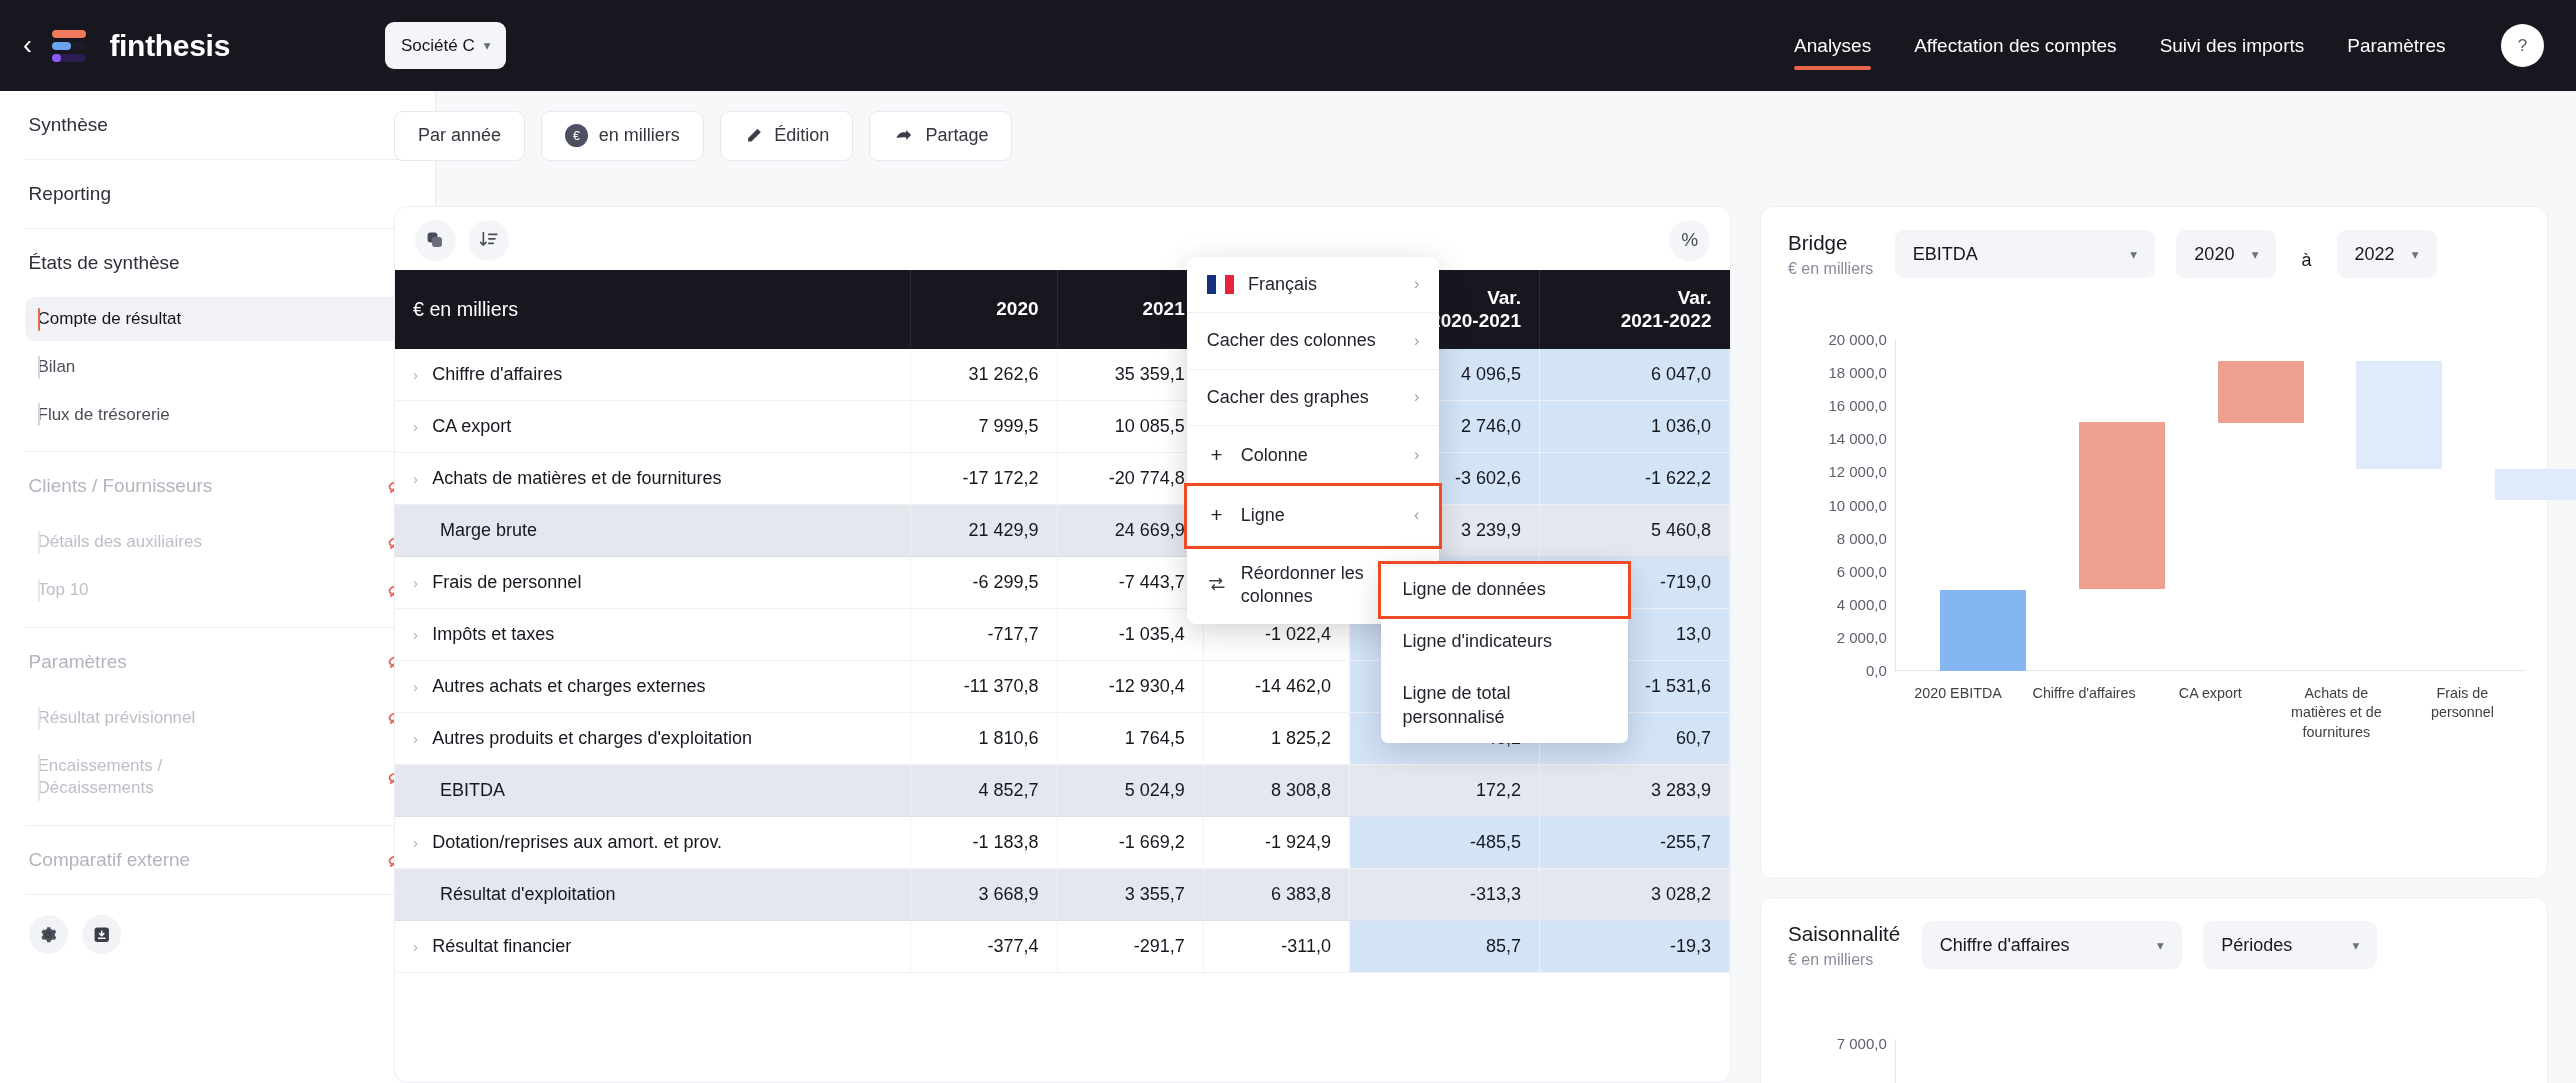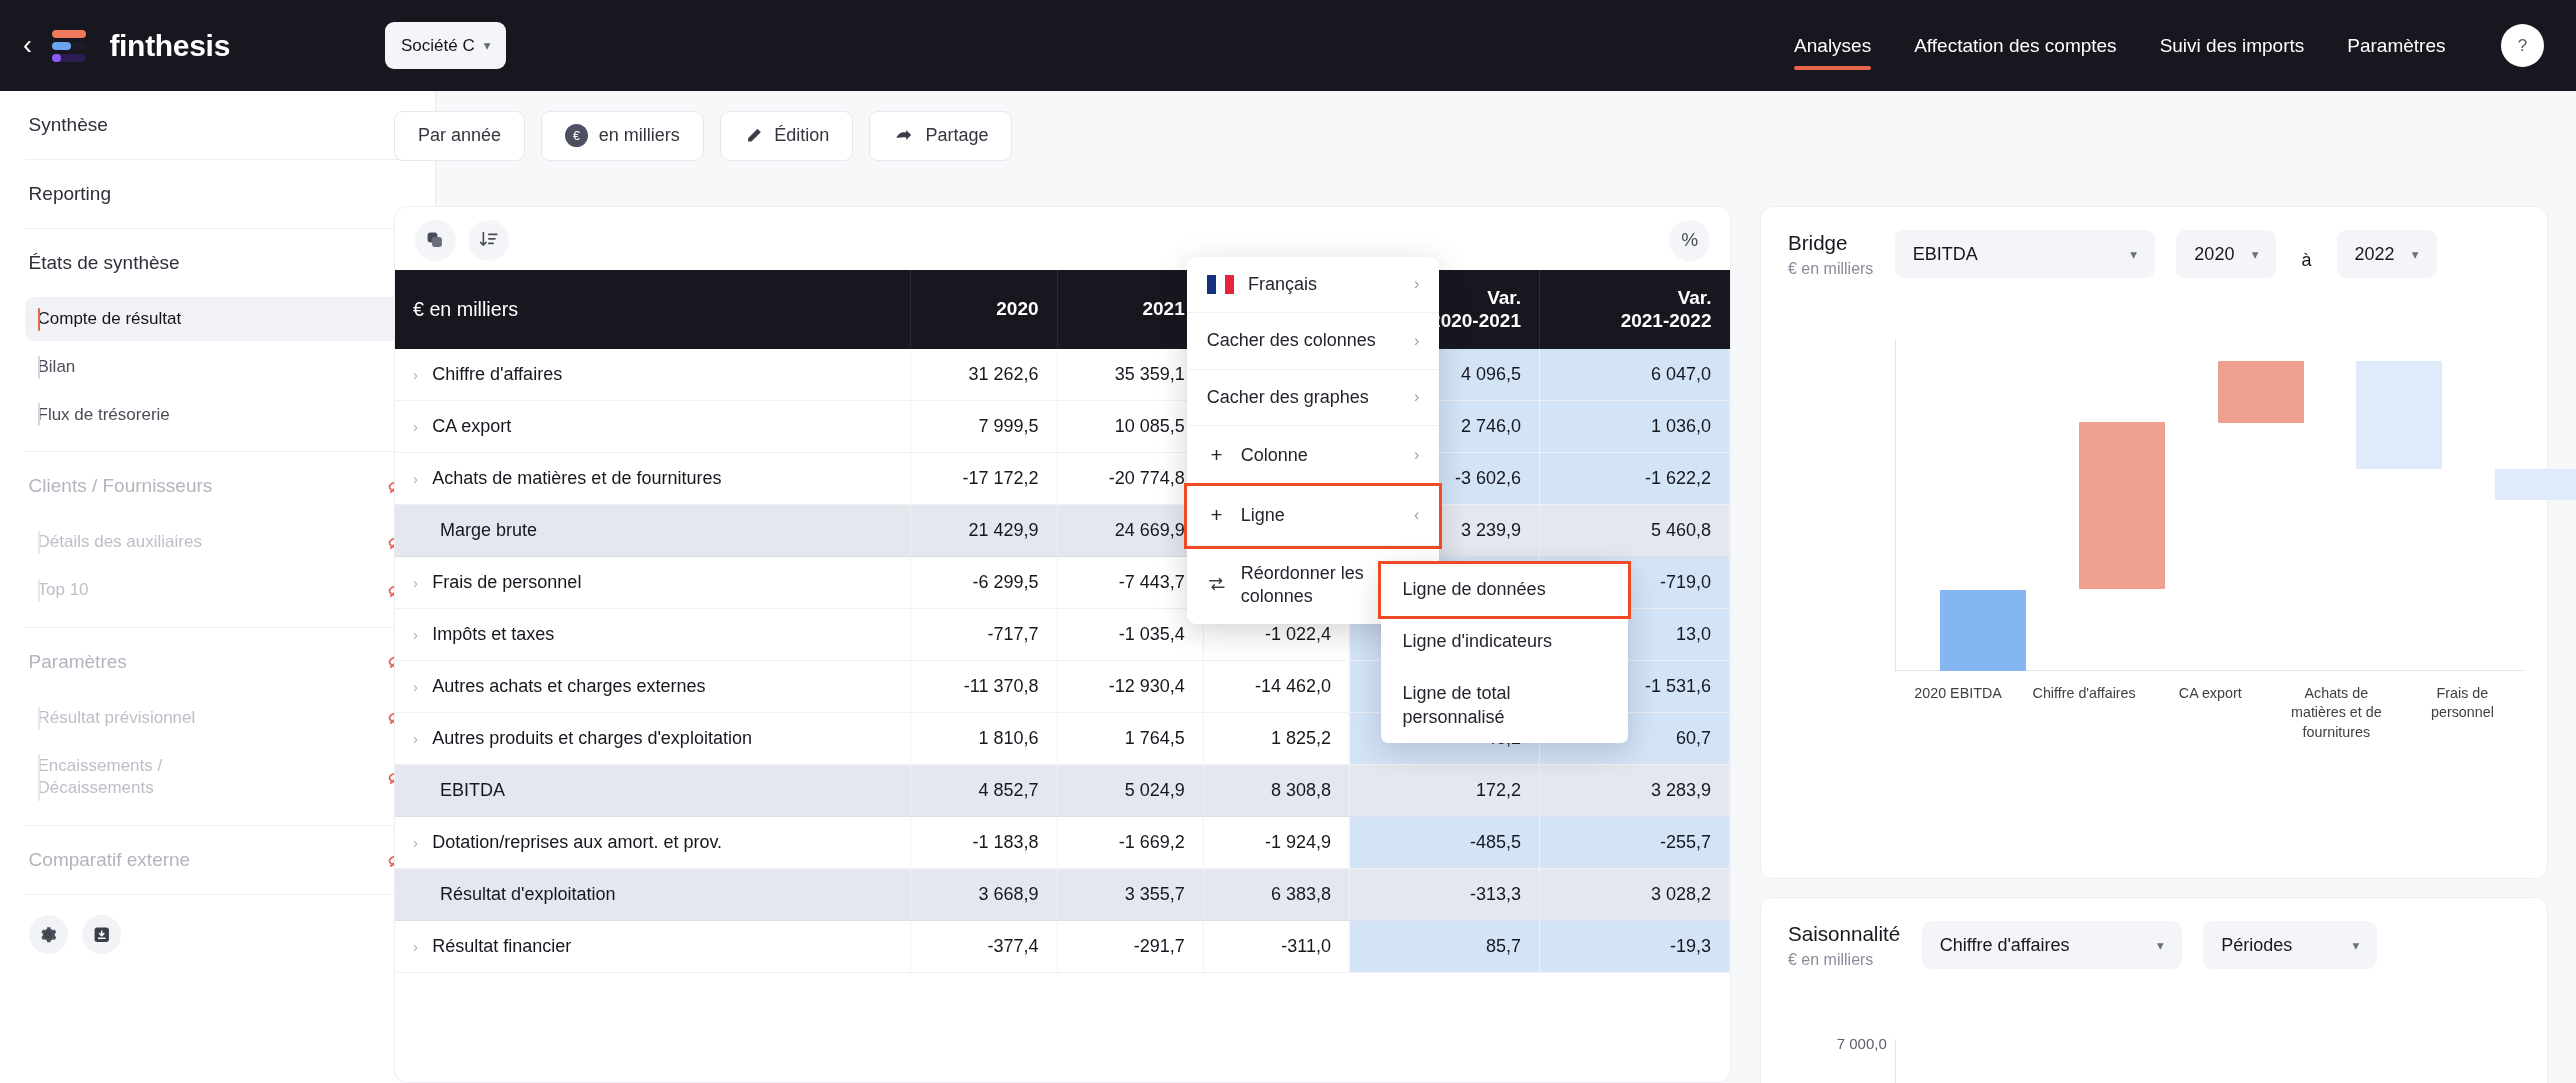--- a/index.html
+++ b/index.html
@@ -592,20 +592,33 @@
           <span class="chev">▾</span>
         </div>
         <div class="a-text">à</div>
         <div class="select sel-year">
           <span>2022</span>
           <span class="chev">▾</span>
         </div>
       </div>
 
       <div class="plot" style="top:132px; height:385px;">
+        <div class="yaxis" style="height:331px;">
+          <span class="ytick" style="top:0px;">20 000,0</span>
+          <span class="ytick" style="top:33px;">18 000,0</span>
+          <span class="ytick" style="top:66px;">16 000,0</span>
+          <span class="ytick" style="top:99px;">14 000,0</span>
+          <span class="ytick" style="top:132px;">12 000,0</span>
+          <span class="ytick" style="top:166px;">10 000,0</span>
+          <span class="ytick" style="top:199px;">8 000,0</span>
+          <span class="ytick" style="top:232px;">6 000,0</span>
+          <span class="ytick" style="top:265px;">4 000,0</span>
+          <span class="ytick" style="top:298px;">2 000,0</span>
+          <span class="ytick" style="top:331px;">0,0</span>
+        </div>
         <div class="axis-line" style="height:333px;"></div>
         <div class="baseline" style="top:331px;"></div>
 
         <div class="bar" style="left:152px; width:86px; top:251px; height:81px; background:#84b6f0;"></div>
         <div class="bar" style="left:291px; width:86px; top:83px; height:167px; background:#efa191;"></div>
         <div class="bar" style="left:430px; width:86px; top:21.5px; height:62px; background:#efa191;"></div>
         <div class="bar" style="left:568px; width:86px; top:21.5px; height:108px; background:#dfeafa;"></div>
         <div class="bar" style="left:707px; width:86px; top:130px; height:31px; background:#dfeafa;"></div>
 
         <div class="xlabels" style="top:345px;">

